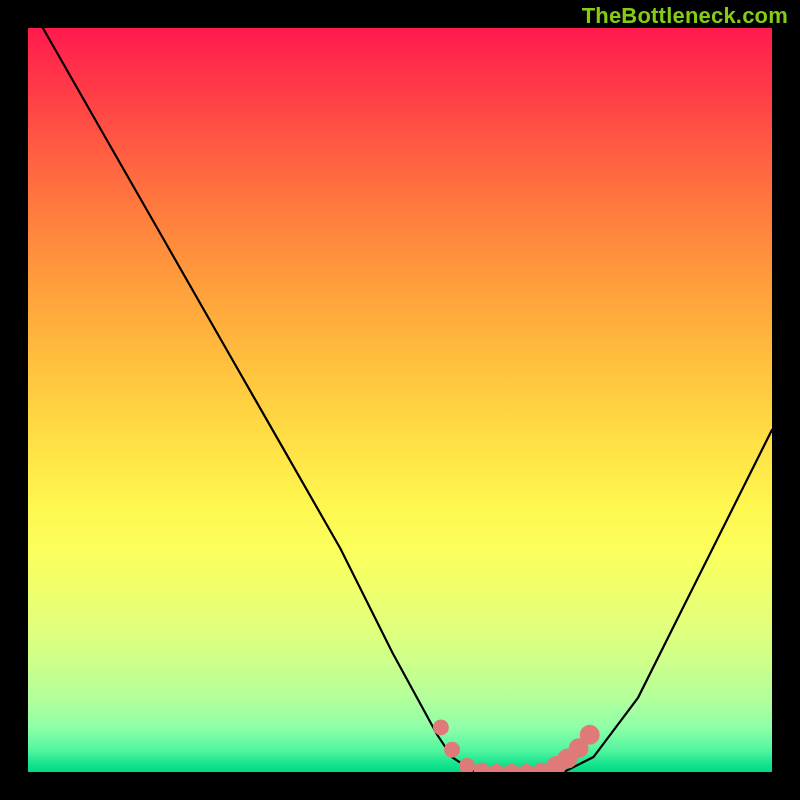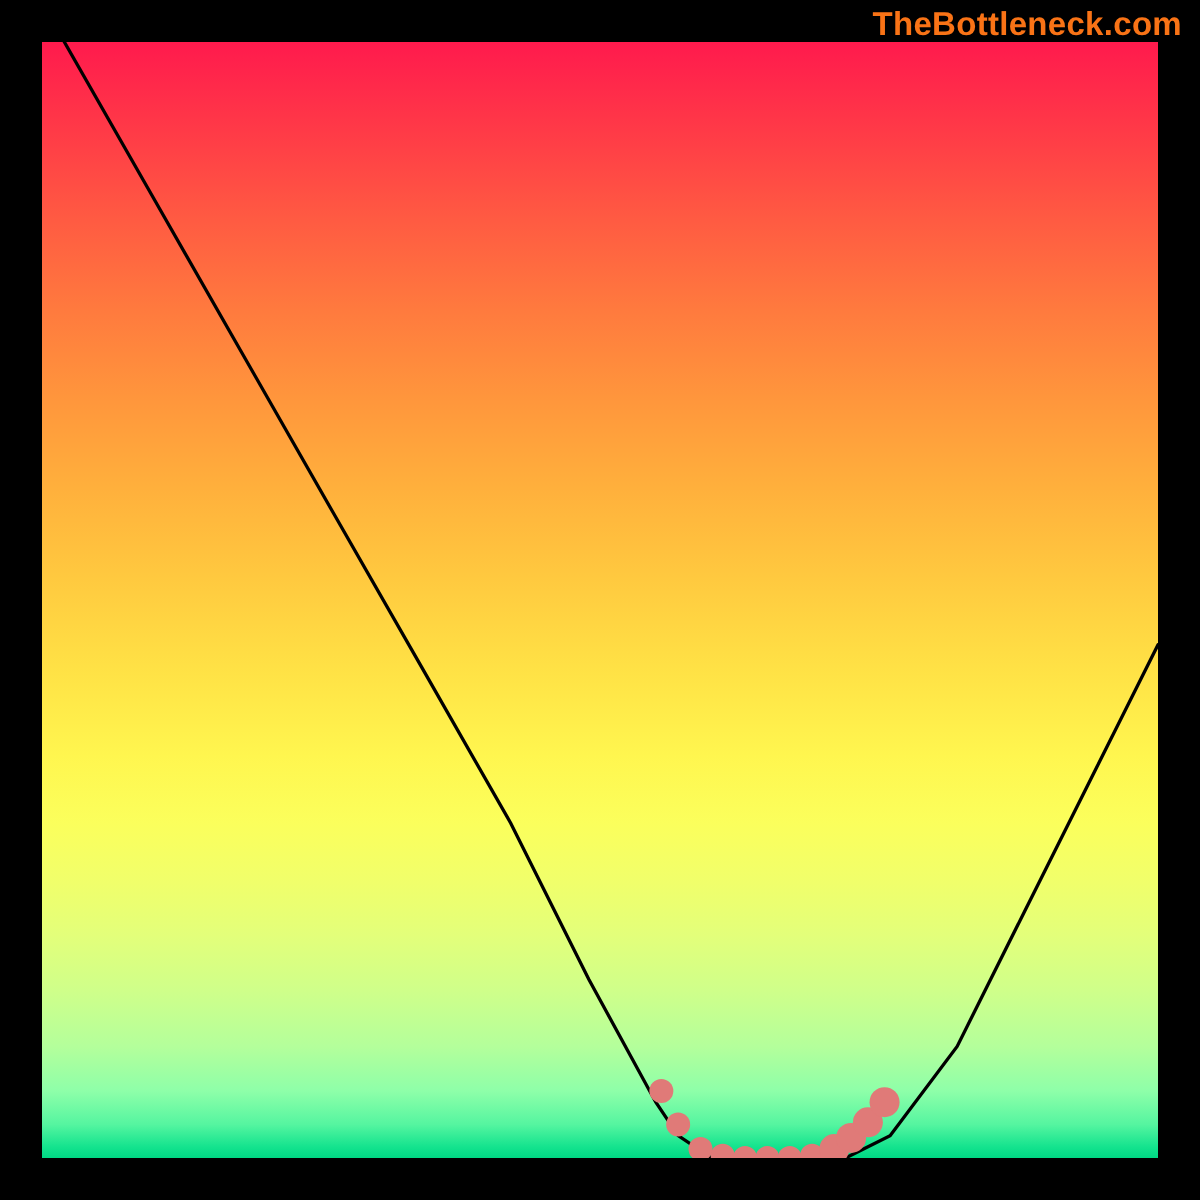--- a/index.html
+++ b/index.html
@@ -7,21 +7,21 @@
   .container {
     width: 800px;
     height: 800px;
     position: relative;
     background: #000;
   }
   .watermark {
     position: absolute;
     top: 3px;
     right: 12px;
-    color: #f97316;
+    color: #84cc16;
     font-family: Arial, Helvetica, sans-serif;
     font-size: 22px;
     font-weight: 600;
     letter-spacing: 0.2px;
     z-index: 5;
   }
   .plot-frame {
     position: absolute;
     left: 28px;
     top: 28px;

